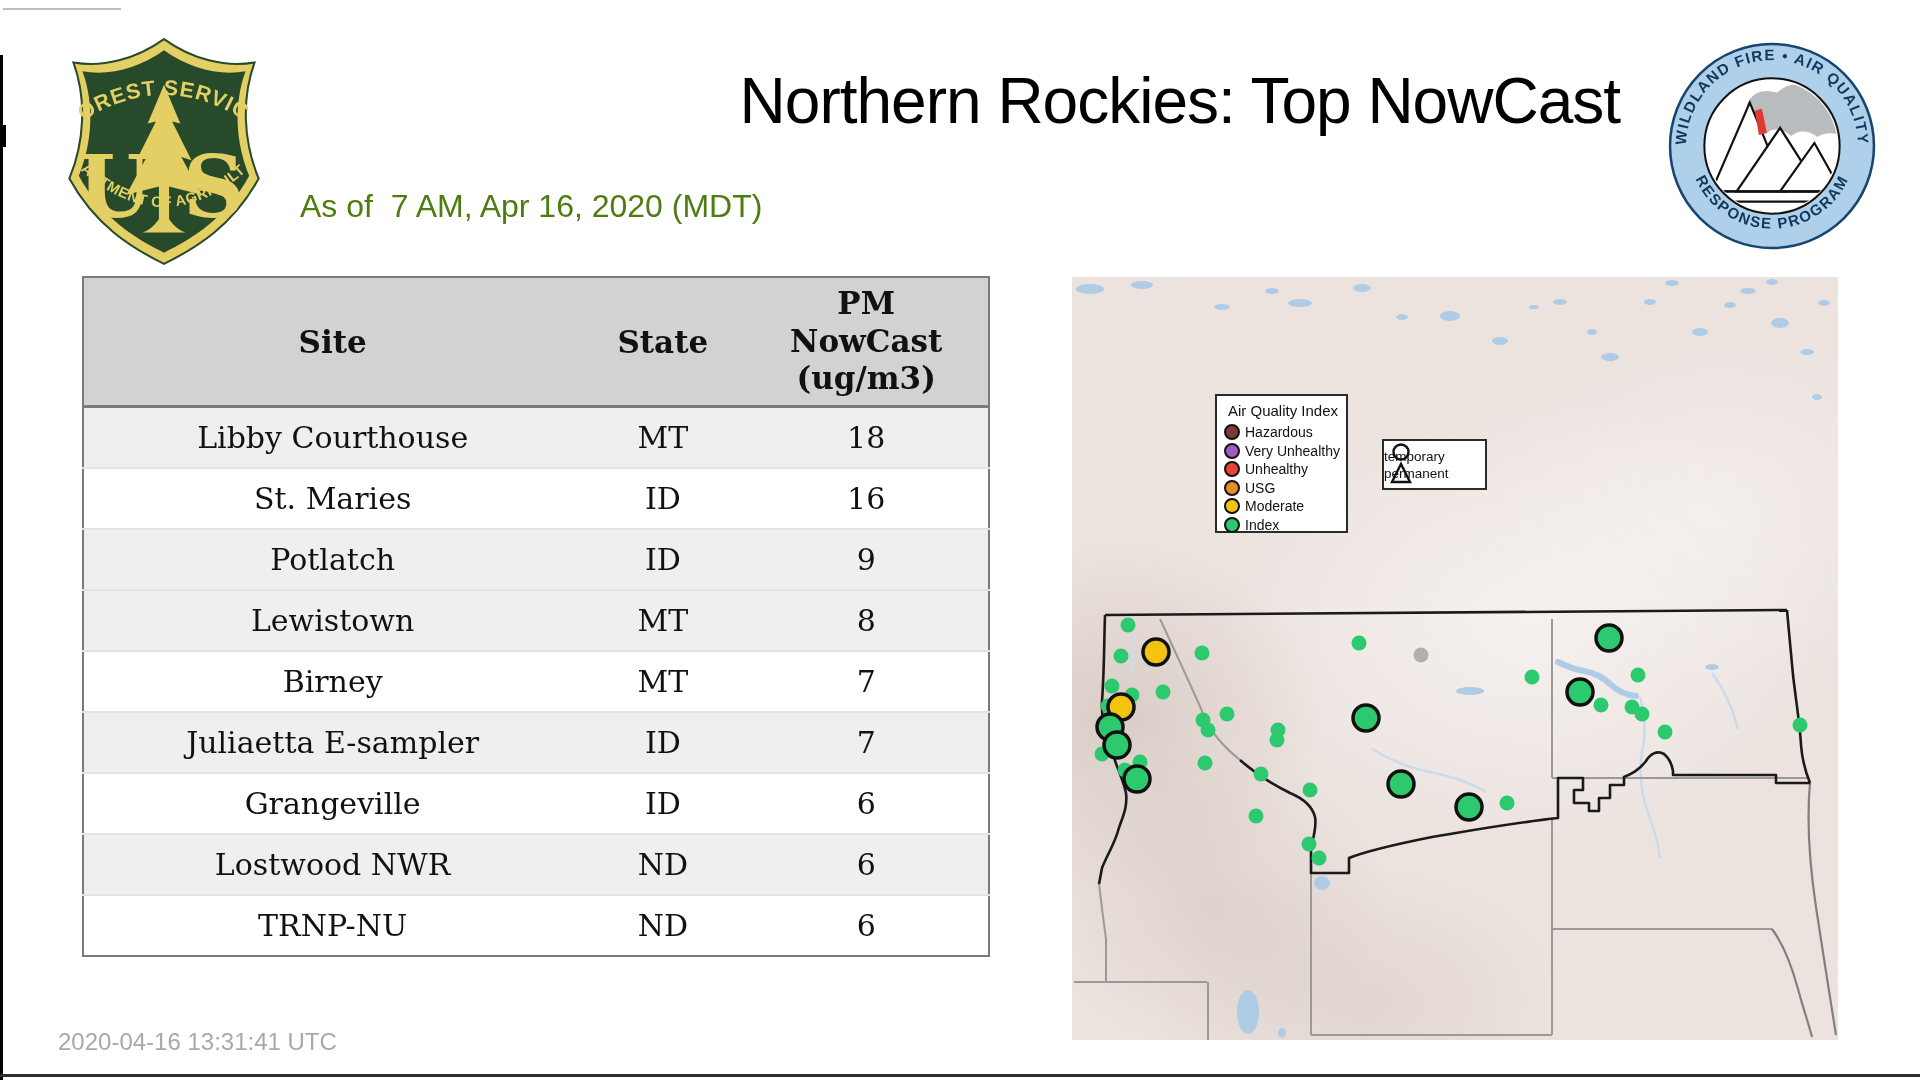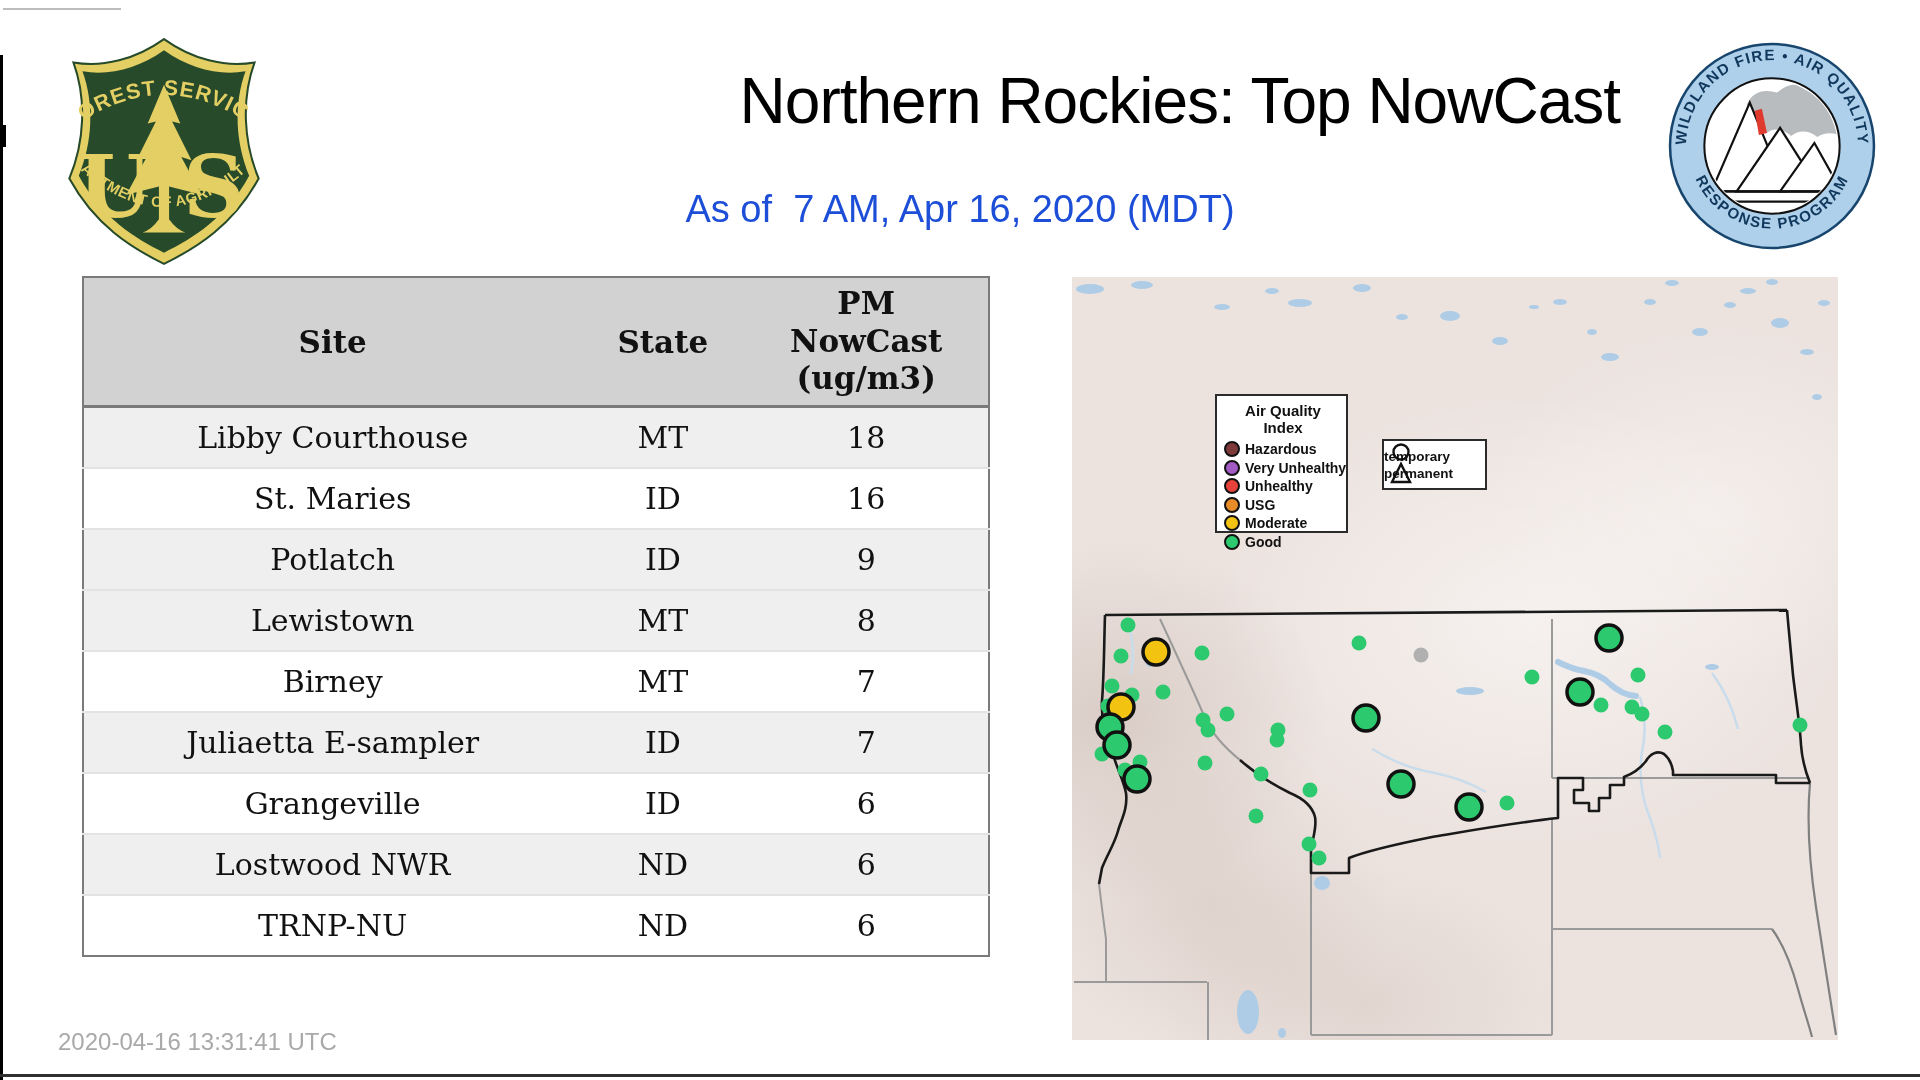--- a/index.html
+++ b/index.html
@@ -6,22 +6,22 @@
   .page{position:relative;width:1920px;height:1080px;background:#ffffff;overflow:hidden;
         font-family:"Liberation Sans",sans-serif;}
   
   .frame-left{position:absolute;left:0;top:55px;width:3px;height:1025px;background:#000;}
   .frame-left-notch{position:absolute;left:0;top:125px;width:6px;height:22px;background:#000;}
   .frame-bottom{position:absolute;left:0;top:1074px;width:1920px;height:3px;background:#2f2f2f;}
   .frame-topleft{position:absolute;left:3px;top:8px;width:118px;height:2px;background:#bdbdbd;}
 
   .title{position:absolute;left:300px;right:300px;top:64px;text-align:right;
          font-size:64px;color:#000;letter-spacing:-1px;}
-  .subtitle{position:absolute;left:300px;right:300px;top:188px;text-align:center;
-            font-size:38px;color:#1d4ed8;white-space:pre;}
+  .subtitle{position:absolute;left:300px;right:300px;top:188px;text-align:left;
+            font-size:32px;color:#4d7c0f;white-space:pre;}
   .timestamp{position:absolute;left:58px;top:1028px;font-size:24px;color:#a9a9a9;}
 
   .fs-logo{position:absolute;left:62px;top:36px;}
   .wf-logo{position:absolute;left:1666px;top:40px;}
 
   
   table.now{position:absolute;left:82px;top:276px;width:908px;border-collapse:collapse;
             font-family:"DejaVu Serif","Liberation Serif",serif;color:#111;
             border:2px solid #7a7a7a;}
   table.now th{background:#d2d2d2;border-bottom:3px solid #7a7a7a;font-size:31px;
@@ -34,21 +34,21 @@
   .c-site{width:55%;} .c-state{width:18%;} .c-pm{width:27%;}
 
   
   .map{position:absolute;left:1072px;top:277px;width:766px;height:763px;overflow:hidden;
        background:
         radial-gradient(ellipse 300px 260px at 6% 58%, rgba(188,168,158,0.38), transparent 70%),
         radial-gradient(ellipse 260px 220px at 18% 82%, rgba(196,176,166,0.32), transparent 70%),
         radial-gradient(ellipse 300px 200px at 38% 95%, rgba(200,182,172,0.30), transparent 70%),
         radial-gradient(ellipse 420px 300px at 60% 45%, rgba(255,255,255,0.50), transparent 75%),
         radial-gradient(ellipse 320px 240px at 85% 30%, rgba(255,255,255,0.35), transparent 75%),
-        #ece3df; font-weight: bold;}
+        #ece3df;}
   .map svg{position:absolute;left:0;top:0;}
 
   .aqi-legend{position:absolute;left:143px;top:117px;width:133px;height:139px;background:#fff;
               border:2px solid #2b2b2b;box-sizing:border-box;padding:5px 0 0 7px;}
   .aqi-title{font-size:15px;color:#111;text-align:center;margin:1px 4px 4px 0;}
   .aqi-item{display:flex;align-items:center;height:18.5px;text-align:center;}
   .aqi-dot{width:12px;height:12px;border-radius:50%;border:2px solid #111;
            flex:0 0 auto;margin-right:5px;}
   .aqi-label{font-size:14px;color:#111;white-space:nowrap;}
 
@@ -319,21 +319,21 @@
           <div class="aqi-item">
             <span class="aqi-dot" style="background: rgb(231, 140, 40);"></span>
             <span class="aqi-label">USG</span>
           </div>
           <div class="aqi-item">
             <span class="aqi-dot" style="background: rgb(242, 196, 17);"></span>
             <span class="aqi-label">Moderate</span>
           </div>
           <div class="aqi-item">
             <span class="aqi-dot" style="background: rgb(45, 201, 110);"></span>
-            <span class="aqi-label">Good</span>
+            <span class="aqi-label">Index</span>
           </div>
         </div>
     </div>
 
     <div class="marker-legend">
       <svg class="ml-sym" viewBox="0 0 30 44">
         <circle cx="14" cy="11" r="7.5" fill="none" stroke="#111" stroke-width="2.4"></circle>
         <path d="M 5,41 L 14,23 L 23,41 Z" fill="none" stroke="#111" stroke-width="2.4"></path>
       </svg>
       <div class="ml-labels">

